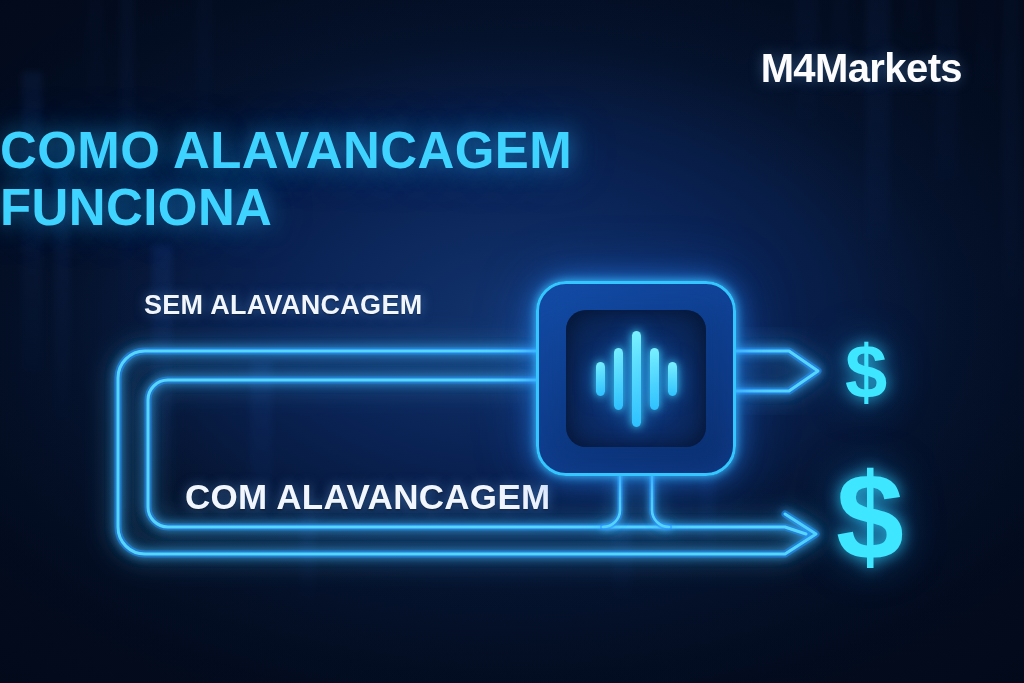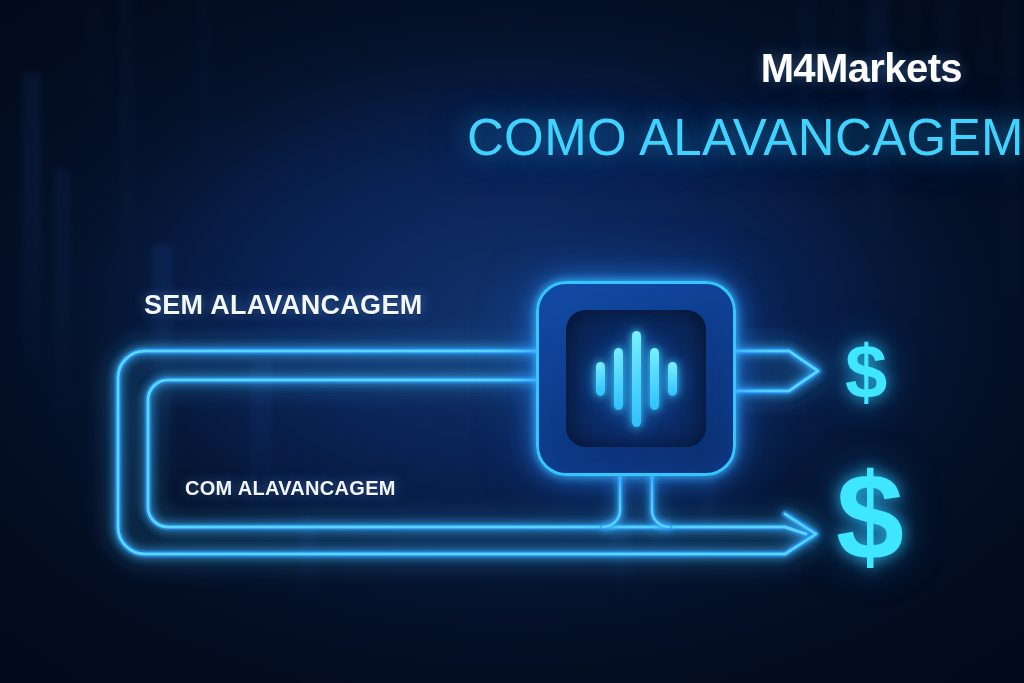--- a/index.html
+++ b/index.html
@@ -38,42 +38,42 @@
   #brand {
     position:absolute; top:46px; right:62px;
     font-size:40px; font-weight:700; letter-spacing:-.6px;
     color:#fdfdff;
     text-shadow:0 0 14px rgba(120,190,255,.35);
     white-space:nowrap;
   }
 
   
   #headline {
-    position:absolute; top:109px; left:0; width:1024px;
-    text-align:right;
-    font-size:51px; font-weight:400; line-height:1.12;
+    position:absolute; top:122px; left:0; width:1024px;
+    text-align:left;
+    font-size:51px; font-weight:700; line-height:1.12;
     letter-spacing:.4px;
     color:#3fd4ff;
     text-shadow:0 0 22px rgba(50,190,255,.55), 0 0 48px rgba(30,140,255,.35);
   }
   #headline .l2 { display:block; }
 
   
   #pipes { position:absolute; inset:0; }
 
   
   .tag {
     position:absolute;
     font-weight:700;
     color:#f2f6ff;
     text-shadow:0 0 12px rgba(110,180,255,.5), 0 1px 2px rgba(0,0,0,.6);
     white-space:nowrap;
   }
   #tag-sem { left:144px; top:290px; font-size:27px; letter-spacing:.3px; }
-  #tag-com { left:185px; top:477px; font-size:20px; letter-spacing:.3px; }
+  #tag-com { left:185px; top:477px; font-size:35px; letter-spacing:.3px; }
 
   
   #device {
     position:absolute; left:536px; top:281px; width:200px; height:195px;
     border-radius:30px;
     border:3.5px solid #34c6ff;
     background:linear-gradient(155deg,#134da8 0%, #0e3d8c 45%, #0a2e6e 100%);
     box-shadow:
       0 0 10px rgba(60,190,255,.95),
       0 0 26px rgba(45,150,255,.65),
@@ -127,20 +127,21 @@
       <div class="bar" style="left: 936px; top: -320px; width: 22px; height: 500px; opacity: 0.32;"></div>
       <div class="bar" style="left: 976px; top: -334px; width: 20px; height: 420px; opacity: 0.26;"></div>
       <div class="bar" style="left: 1002px; top: -84px; width: 18px; height: 384px; opacity: 0.22;"></div>
     </div>
   <div class="vig"></div>
 
   <div id="brand">M4Markets</div>
 
   <div id="headline">
     <span class="l1">COMO ALAVANCAGEM</span>
+    <span class="l2">FUNCIONA</span>
   </div>
 
   <svg id="pipes" width="1024" height="683" viewBox="0 0 1024 683">
     <defs>
       <filter id="glowA" x="-60%" y="-60%" width="220%" height="220%">
         <feGaussianBlur stdDeviation="5" result="b1"></feGaussianBlur>
         <feGaussianBlur stdDeviation="12" result="b2"></feGaussianBlur>
         <feMerge>
           <feMergeNode in="b2"></feMergeNode>
           <feMergeNode in="b1"></feMergeNode>

